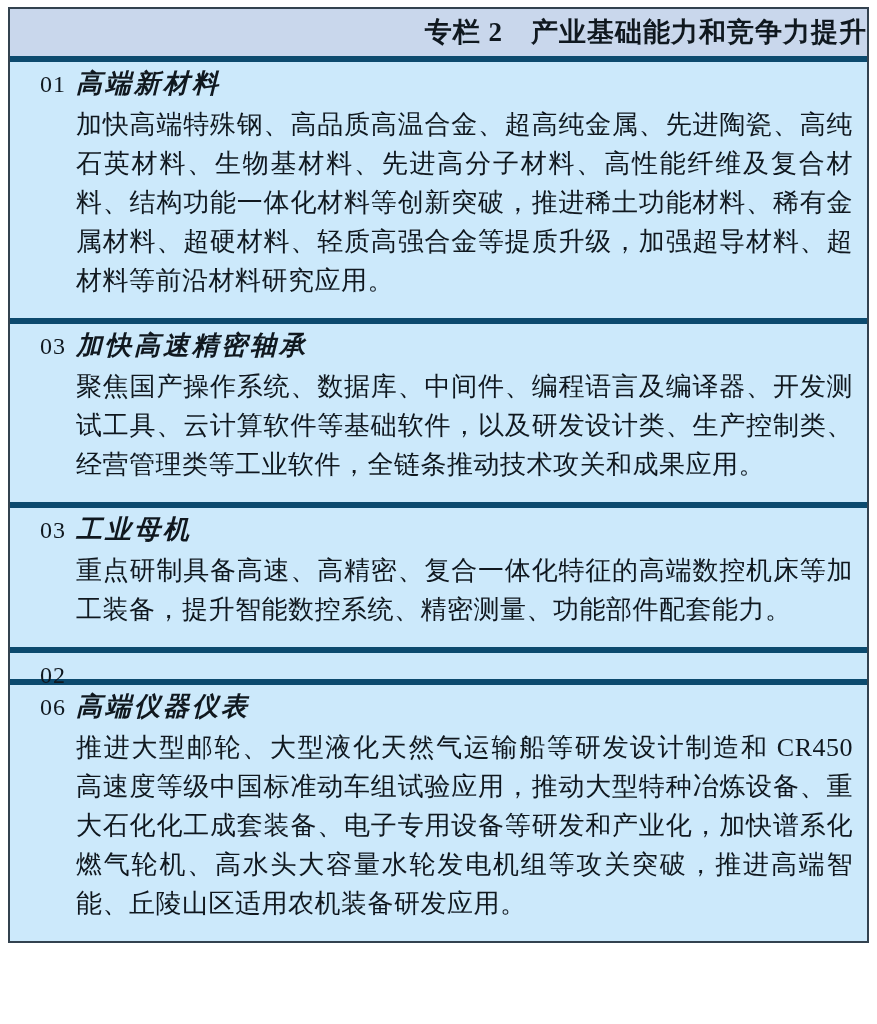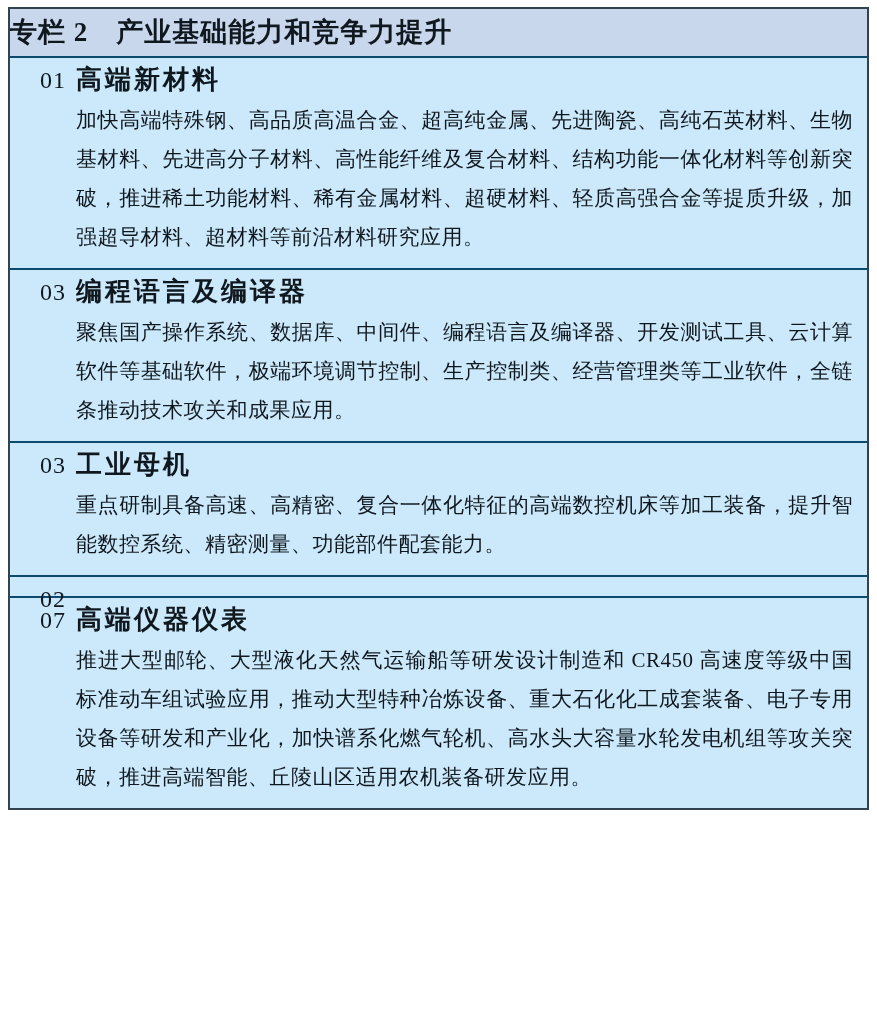--- a/index.html
+++ b/index.html
@@ -17,52 +17,53 @@
   .panel {
     position: absolute;
     left: 8px;
     top: 7px;
     width: 857px;
     border: 2px solid #33424f;
     background: #cce9fb;
   }
   .panel-header {
     background: #c9d7ec;
-    text-align: left;
+    text-align: right;
     font-weight: bold;
     font-size: 27px;
     line-height: 30px;
     padding: 8px 0 9px 0;
     letter-spacing: 1px;
   }
   .section {
-    border-top: 2px solid #0c4a6e;
-    padding: 6px 14px 11px 66px;
+    border-top: 6px solid #0c4a6e;
+    padding: 6px 14px 18px 66px;
   }
   .sec-head {
     position: relative;
     line-height: 32px;
     margin-bottom: 2px;
   }
   .sec-num {
     position: absolute;
     left: -36px;
     top: 0;
     font-size: 24px;
     font-weight: normal;
     letter-spacing: 1px;
   }
   .sec-title {
     font-size: 26px;
     font-weight: bold;
     letter-spacing: 3px;
+    font-style: italic;
   }
   .sec-body {
     margin: 0;
-    font-size: 21px;
+    font-size: 26px;
     line-height: 39px;
     text-align: justify;
     text-justify: inter-ideograph;
     letter-spacing: 0.5px;
   }
 </style>
 </head>
 <body>
 
 <div class="panel">
@@ -76,40 +77,40 @@
       <span class="sec-num">01</span>
       <span class="sec-title">高端新材料</span>
     </div>
     <p class="sec-body">加快高端特殊钢、高品质高温合金、超高纯金属、先进陶瓷、高纯石英材料、生物基材料、先进高分子材料、高性能纤维及复合材料、结构功能一体化材料等创新突破，推进稀土功能材料、稀有金属材料、超硬材料、轻质高强合金等提质升级，加强超导材料、超材料等前沿材料研究应用。</p>
   </div>
 
 
   <div class="section">
     <div class="sec-head">
       <span class="sec-num">03</span>
-      <span class="sec-title">编程语言及编译器</span>
+      <span class="sec-title">加快高速精密轴承</span>
     </div>
-    <p class="sec-body">聚焦国产操作系统、数据库、中间件、编程语言及编译器、开发测试工具、云计算软件等基础软件，极端环境调节控制、生产控制类、经营管理类等工业软件，全链条推动技术攻关和成果应用。</p>
+    <p class="sec-body">聚焦国产操作系统、数据库、中间件、编程语言及编译器、开发测试工具、云计算软件等基础软件，以及研发设计类、生产控制类、经营管理类等工业软件，全链条推动技术攻关和成果应用。</p>
   </div>
 
   <div class="section">
     <div class="sec-head">
       <span class="sec-num">03</span>
       <span class="sec-title">工业母机</span>
     </div>
     <p class="sec-body">重点研制具备高速、高精密、复合一体化特征的高端数控机床等加工装备，提升智能数控系统、精密测量、功能部件配套能力。</p>
   </div>
 
   <div class="section">
     <div class="sec-head">
       <span class="sec-num">02</span>
     </div>
   </div>
 
   <div class="section">
     <div class="sec-head">
-      <span class="sec-num">07</span>
+      <span class="sec-num">06</span>
       <span class="sec-title">高端仪器仪表</span>
     </div>
     <p class="sec-body">推进大型邮轮、大型液化天然气运输船等研发设计制造和 CR450 高速度等级中国标准动车组试验应用，推动大型特种冶炼设备、重大石化化工成套装备、电子专用设备等研发和产业化，加快谱系化燃气轮机、高水头大容量水轮发电机组等攻关突破，推进高端智能、丘陵山区适用农机装备研发应用。</p>
   </div>
 
 </div>
 
 </body></html>

